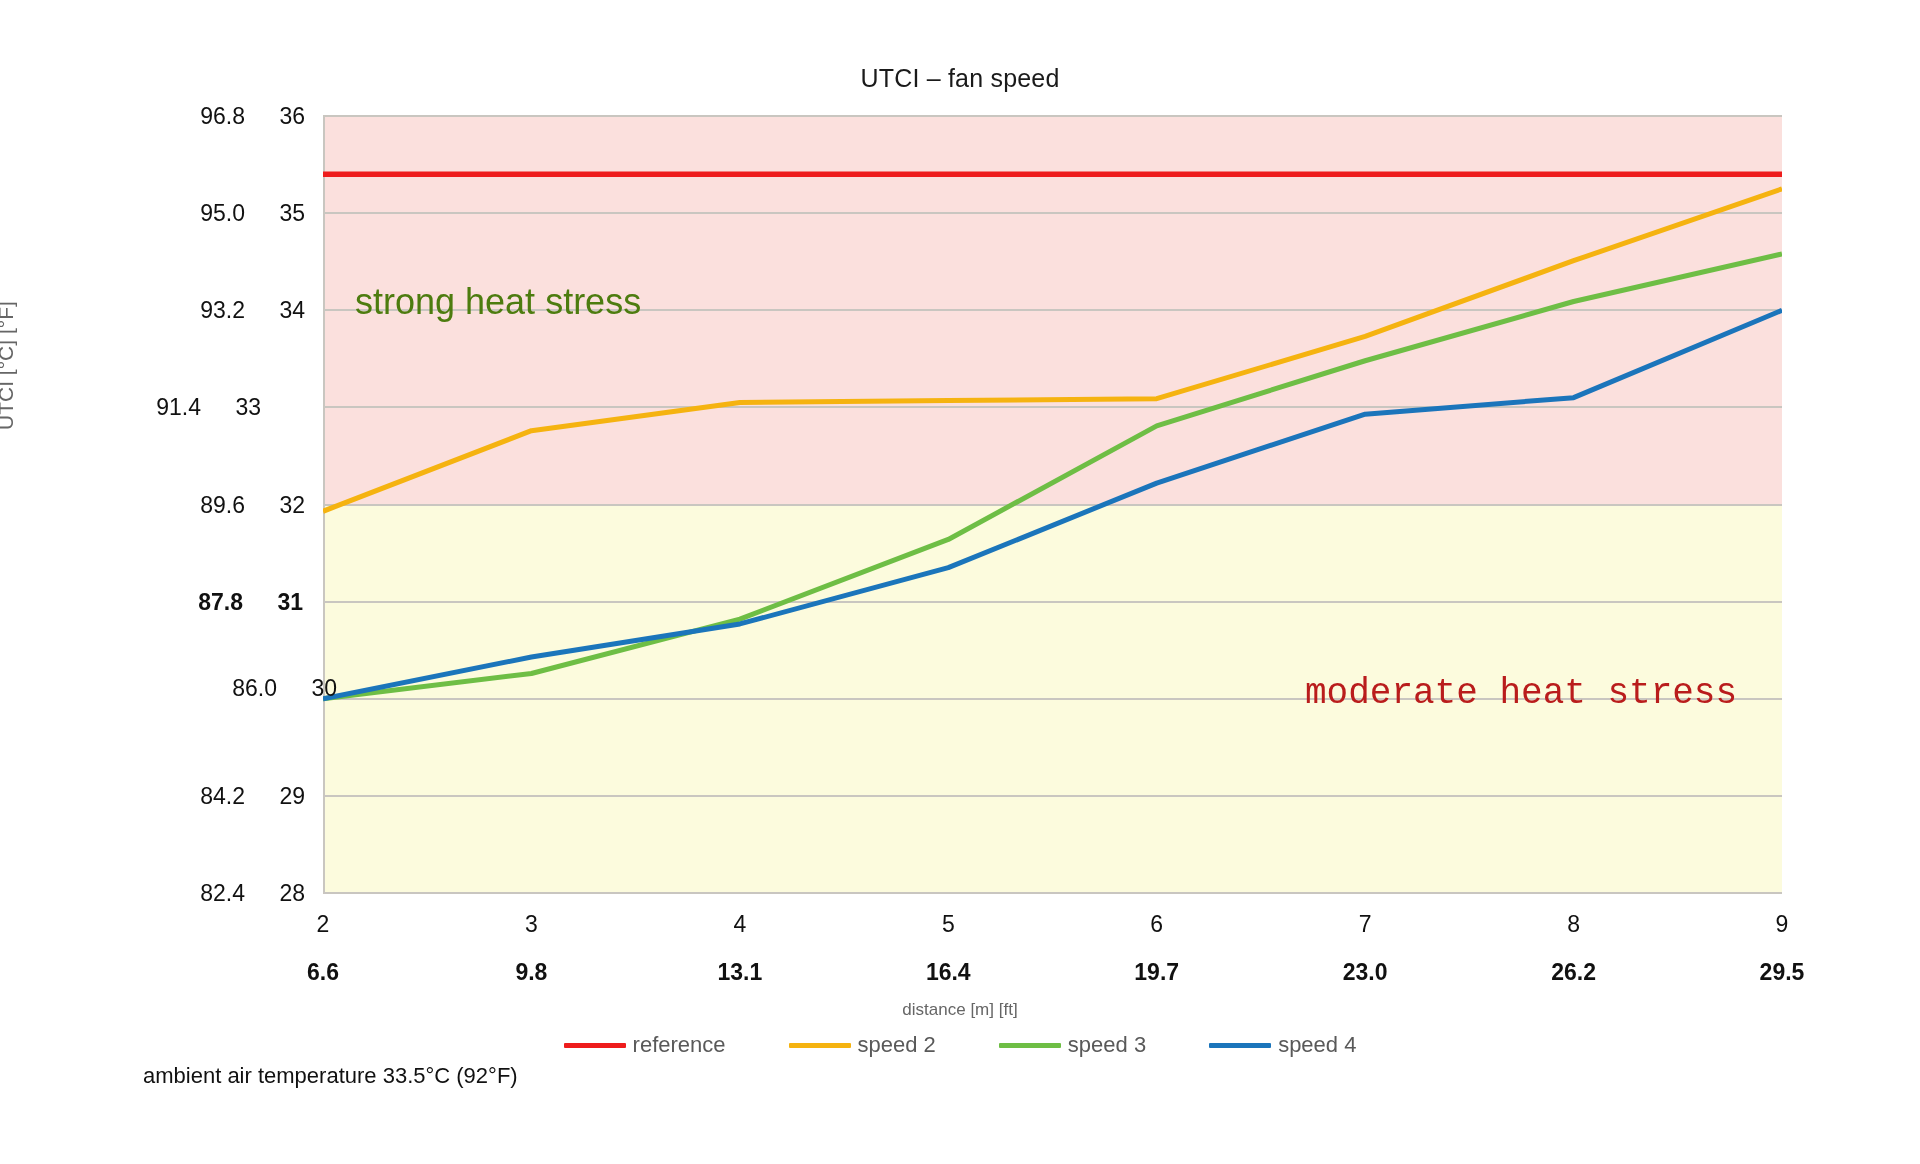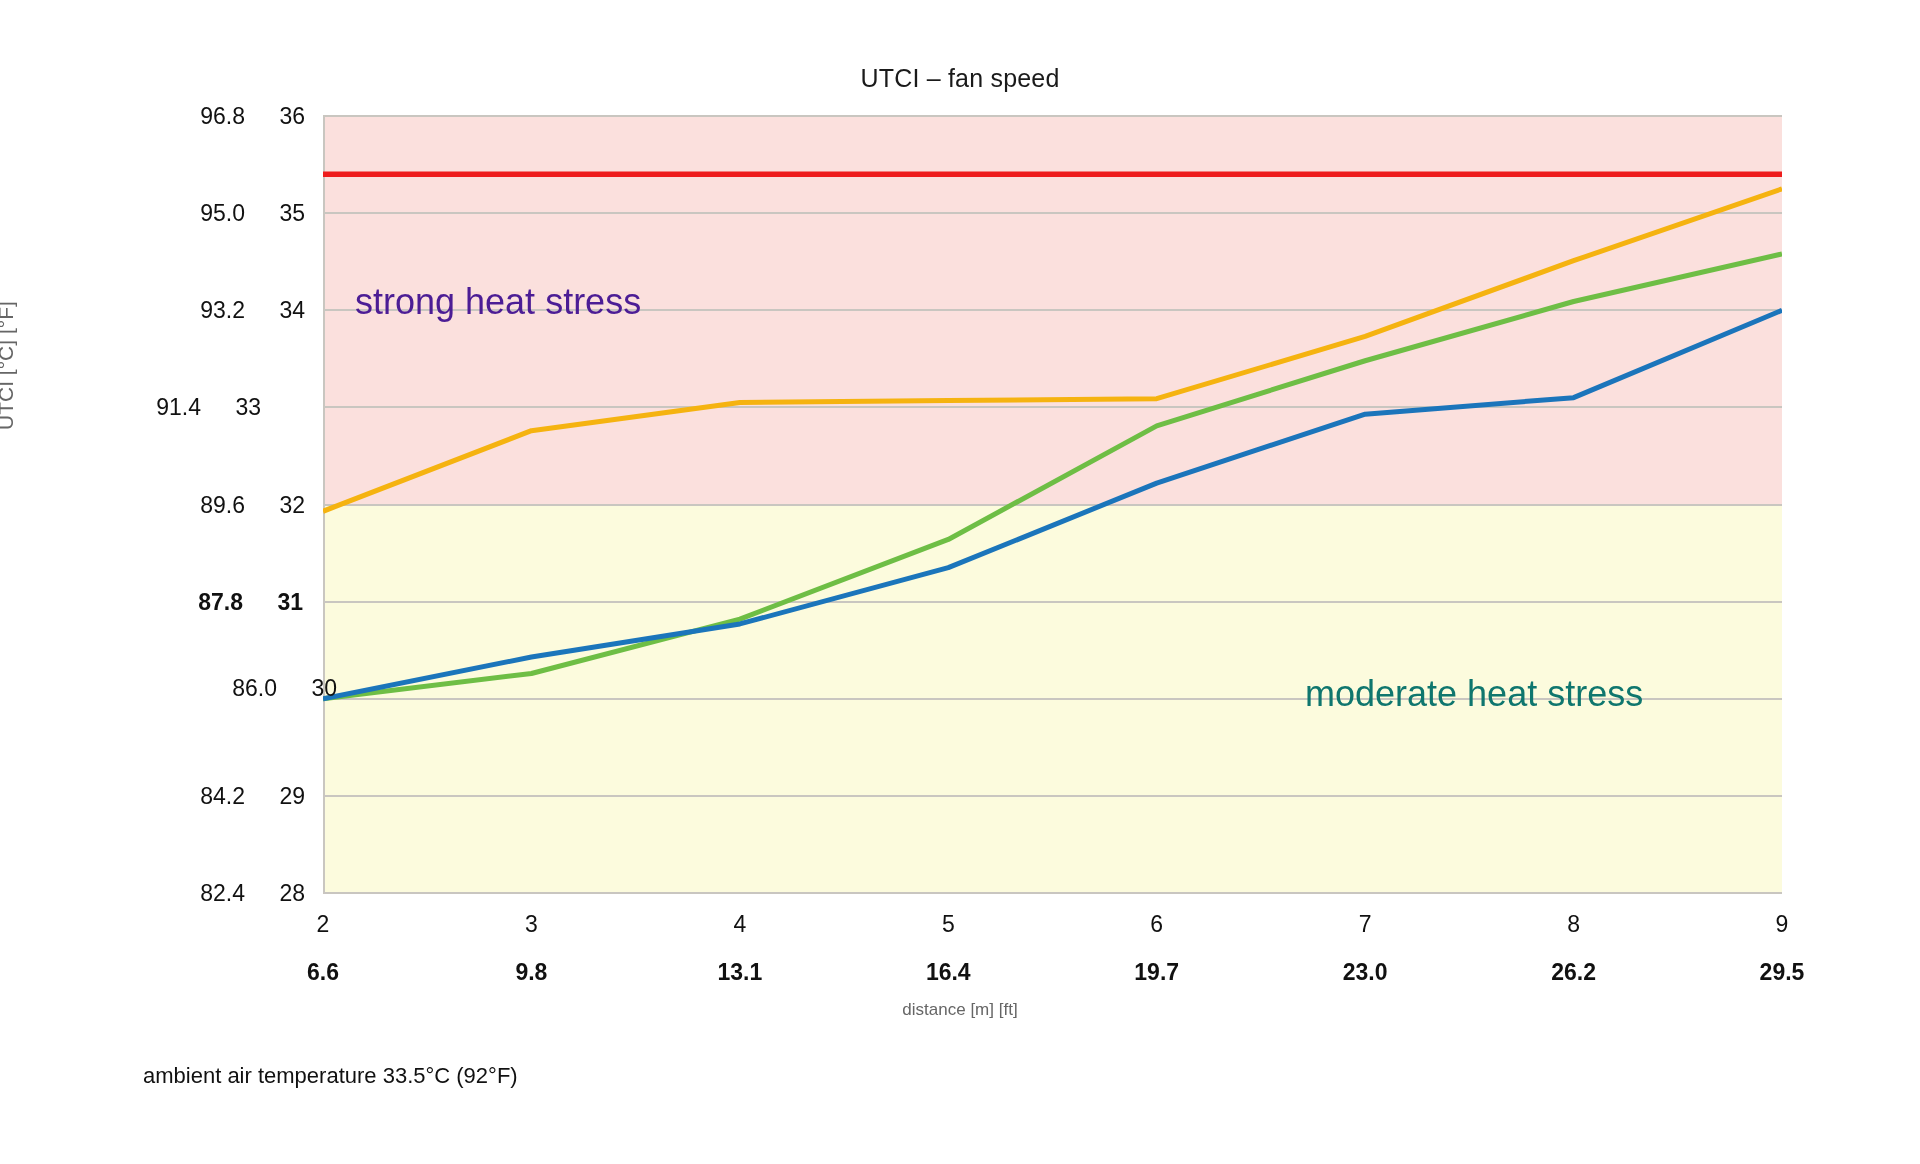--- a/index.html
+++ b/index.html
@@ -99,22 +99,22 @@
         <div class="gridline" style="top: 776px;"></div>
       </div>
     <svg id="series-svg" viewBox="0 0 1459 777" preserveAspectRatio="none">
         <polyline points="0.00,58.28 208.43,58.28 416.86,58.28 625.29,58.28 833.71,58.28 1042.14,58.28 1250.57,58.28 1459.00,58.28" fill="none" stroke="#ee1c1c" stroke-width="5.5" stroke-linejoin="round" stroke-linecap="butt"></polyline>
         <polyline points="0.00,395.30 208.43,314.69 416.86,286.52 625.29,284.58 833.71,282.63 1042.14,220.47 1250.57,144.72 1459.00,72.84" fill="none" stroke="#f5b310" stroke-width="5" stroke-linejoin="round" stroke-linecap="butt"></polyline>
         <polyline points="0.00,582.75 208.43,557.50 416.86,503.11 625.29,423.46 833.71,309.83 1042.14,244.76 1250.57,185.51 1459.00,137.92" fill="none" stroke="#6ebe45" stroke-width="5" stroke-linejoin="round" stroke-linecap="butt"></polyline>
         <polyline points="0.00,582.75 208.43,540.99 416.86,507.96 625.29,451.63 833.71,367.13 1042.14,298.17 1250.57,281.66 1459.00,194.25" fill="none" stroke="#1b75bb" stroke-width="5" stroke-linejoin="round" stroke-linecap="butt"></polyline>
       </svg>
   </div>
 
-  <div class="band-label" id="label-strong" style="color: #4c1d95;">strong heat stress</div>
-  <div class="band-label" id="label-moderate" style="color: #0f766e;">moderate heat stress</div>
+  <div class="band-label" id="label-strong" style="color: #4d7c0f;">strong heat stress</div>
+  <div class="band-label" id="label-moderate" style="color: #b91c1c; font-family: Liberation Mono, monospace;">moderate heat stress</div>
 
   <div id="y-ticks">
       <div class="ytick" style="left: 0px; width: 323px; top: 101px;">
         <span class="f">96.8</span>
         <span class="c">36</span>
       </div>
       <div class="ytick" style="left: 0px; width: 323px; top: 198.125px;">
         <span class="f">95.0</span>
         <span class="c">35</span>
       </div>
@@ -178,16 +178,34 @@
         <span class="m">8</span>
         <span class="ft">26.2</span>
       </div>
       <div class="xtick" style="left: 1722px; top: 911px;">
         <span class="m">9</span>
         <span class="ft">29.5</span>
       </div>
     </div>
   <div id="x-axis-title">distance [m] [ft]</div>
 
+  <div id="legend">
+      <div class="legend-item">
+        <span class="legend-swatch" style="background: rgb(238, 28, 28);"></span>
+        <span class="legend-label">reference</span>
+      </div>
+      <div class="legend-item">
+        <span class="legend-swatch" style="background: rgb(245, 179, 16);"></span>
+        <span class="legend-label">speed  2</span>
+      </div>
+      <div class="legend-item">
+        <span class="legend-swatch" style="background: rgb(110, 190, 69);"></span>
+        <span class="legend-label">speed  3</span>
+      </div>
+      <div class="legend-item">
+        <span class="legend-swatch" style="background: rgb(27, 117, 187);"></span>
+        <span class="legend-label">speed  4</span>
+      </div>
+    </div>
 
   <div id="caption">ambient air temperature 33.5°C (92°F)</div>
 
 </div>
 
 </body></html>

